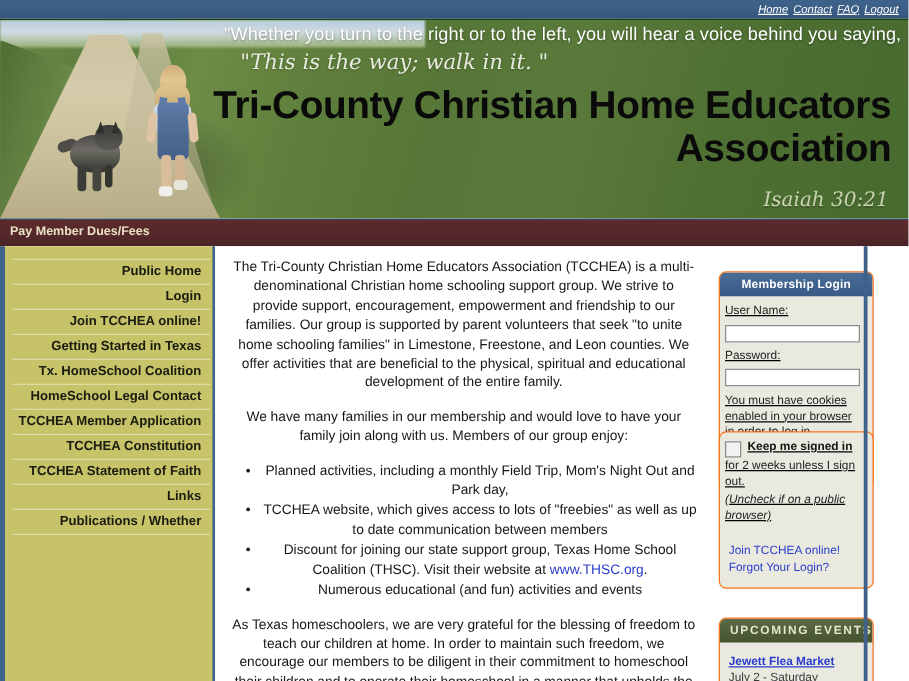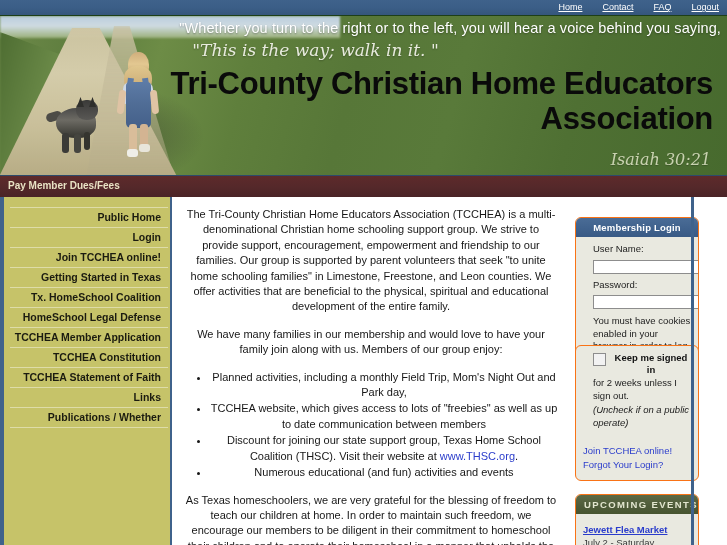--- a/index.html
+++ b/index.html
@@ -20,21 +20,22 @@
   .topbar {
     position: absolute;
     left: 0; top: 0;
     width: 727px; height: 15px;
     background: linear-gradient(to bottom, #3f628b 0%, #3b5e87 50%, #35567c 100%);
   }
   .topbar-links {
     position: absolute;
     right: 8px; top: 1px;
     display: flex;
-    gap: 20px;
+    gap: 4px;
+    font-style: italic;
   }
   .topbar-links a {
     color: #ffffff;
     font-size: 9px;
     text-decoration: underline;
     font-family: "Liberation Sans", sans-serif;
     line-height: 13px;
   }
 
   
@@ -343,21 +344,21 @@
   .panel-head {
     background: linear-gradient(to bottom, #4a6c96 0%, #3f618c 60%, #395a85 100%);
     color: #ffffff;
     font-size: 9.5px;
     font-weight: bold;
     text-align: center;
     padding: 4px 0 4px 0;
     font-family: "Liberation Sans", sans-serif;
     letter-spacing: 0.2px;
   }
-  .panel-body { padding: 6px 7px 8px 17px; }
+  .panel-body { padding: 6px 7px 8px 4px; text-decoration: underline; }
   .field-label {
     font-size: 9.5px;
     color: #1d1d1d;
     margin-bottom: 2px;
     font-family: "Liberation Sans", sans-serif;
   }
   .field-input {
     width: 108px;
     height: 14px;
     border: 1px solid #8d8d8d;
@@ -528,21 +529,21 @@
 
   <div class="content-area">
 
     <div class="left-rail">
       <div class="navlist">
         <a class="navitem" href="#">Public Home</a>
         <a class="navitem" href="#">Login</a>
         <a class="navitem" href="#">Join TCCHEA online!</a>
         <a class="navitem" href="#">Getting Started in Texas</a>
         <a class="navitem" href="#">Tx. HomeSchool Coalition</a>
-        <a class="navitem" href="#">HomeSchool Legal Defense</a>
+        <a class="navitem" href="#">HomeSchool Legal Contact</a>
         <a class="navitem" href="#">TCCHEA Member Application</a>
         <a class="navitem" href="#">TCCHEA Constitution</a>
         <a class="navitem" href="#">TCCHEA Statement of Faith</a>
         <a class="navitem" href="#">Links</a>
         <a class="navitem" href="#">Publications / Whether</a>
       </div>
     </div>
 
     <div class="main-col">
       <p class="para">The Tri-County Christian Home Educators Association (TCCHEA) is a multi-denominational Christian home schooling support group.  We strive to provide support, encouragement, empowerment and friendship to our families.  Our group is supported by parent volunteers that seek "to unite home schooling families" in Limestone, Freestone, and Leon counties.  We offer activities that are beneficial to the physical, spiritual and educational development of the entire family.</p>
@@ -573,21 +574,21 @@
         </div>
       </div>
 
       <div class="panel panel-keep">
         <div class="panel-body">
           <div class="keep-row">
             <div class="keep-box"></div>
             <div class="keep-title">Keep me signed in</div>
           </div>
           <div class="keep-sub">for 2 weeks unless I sign out.</div>
-          <div class="keep-ital">(Uncheck if on a public operate)</div>
+          <div class="keep-ital">(Uncheck if on a public browser)</div>
         </div>
         <div class="panel-links">
           <a href="#">Join TCCHEA online!</a>
           <a href="#">Forgot Your Login?</a>
         </div>
       </div>
 
       <div class="panel panel-events">
         <div class="events-head">UPCOMING EVENTS</div>
         <div class="events-body">

